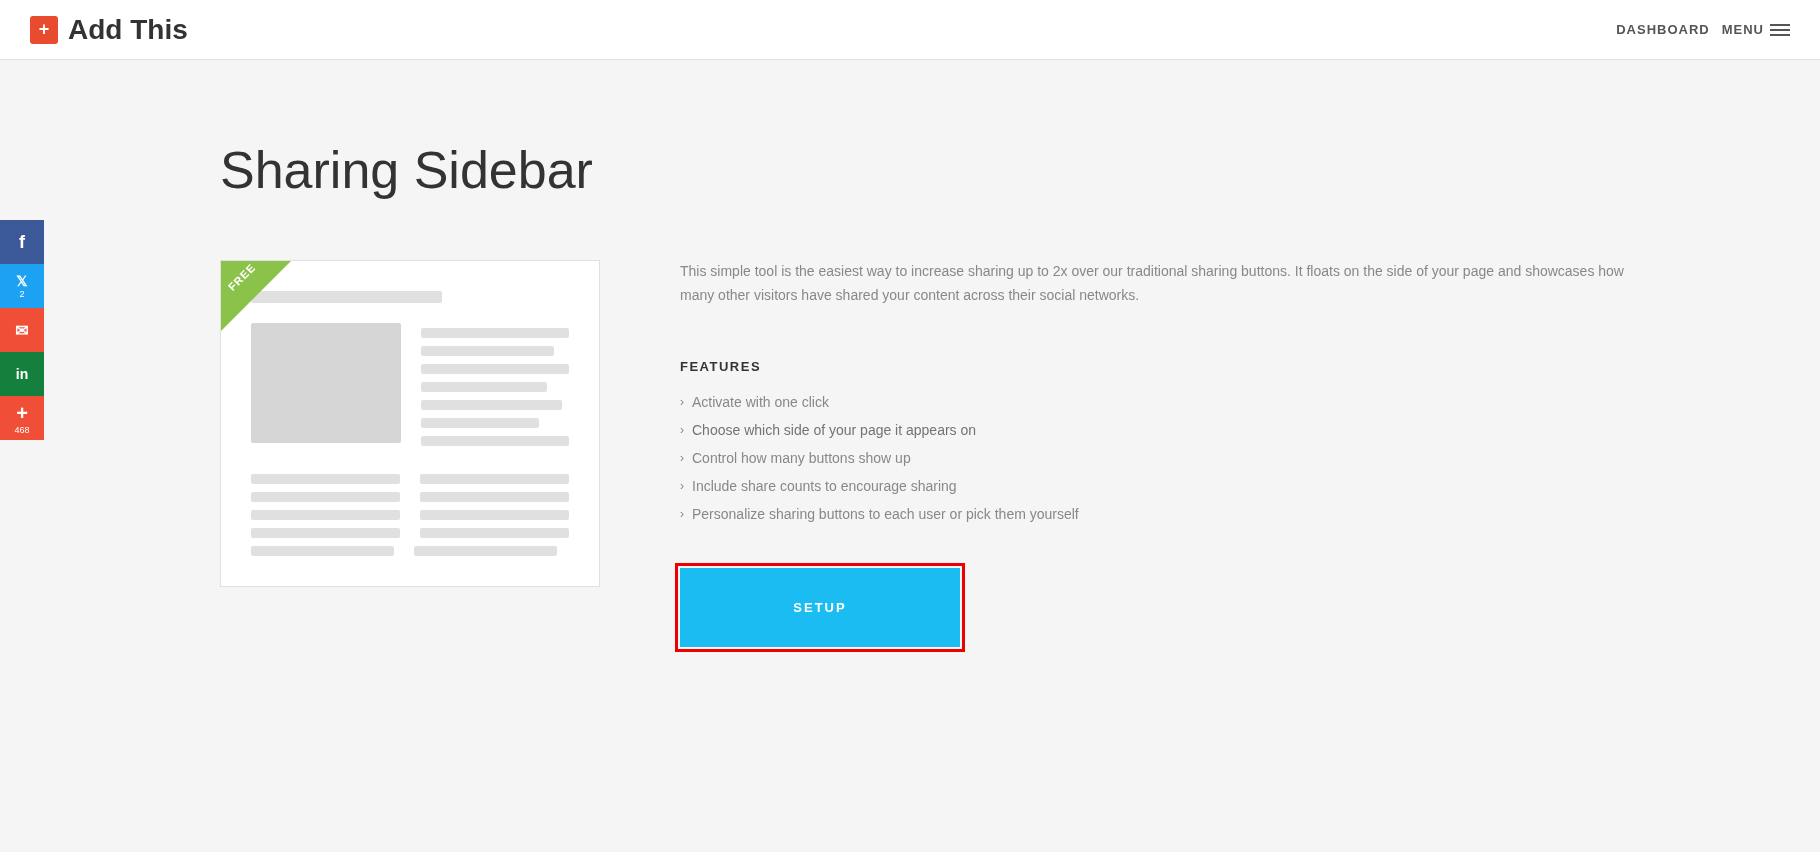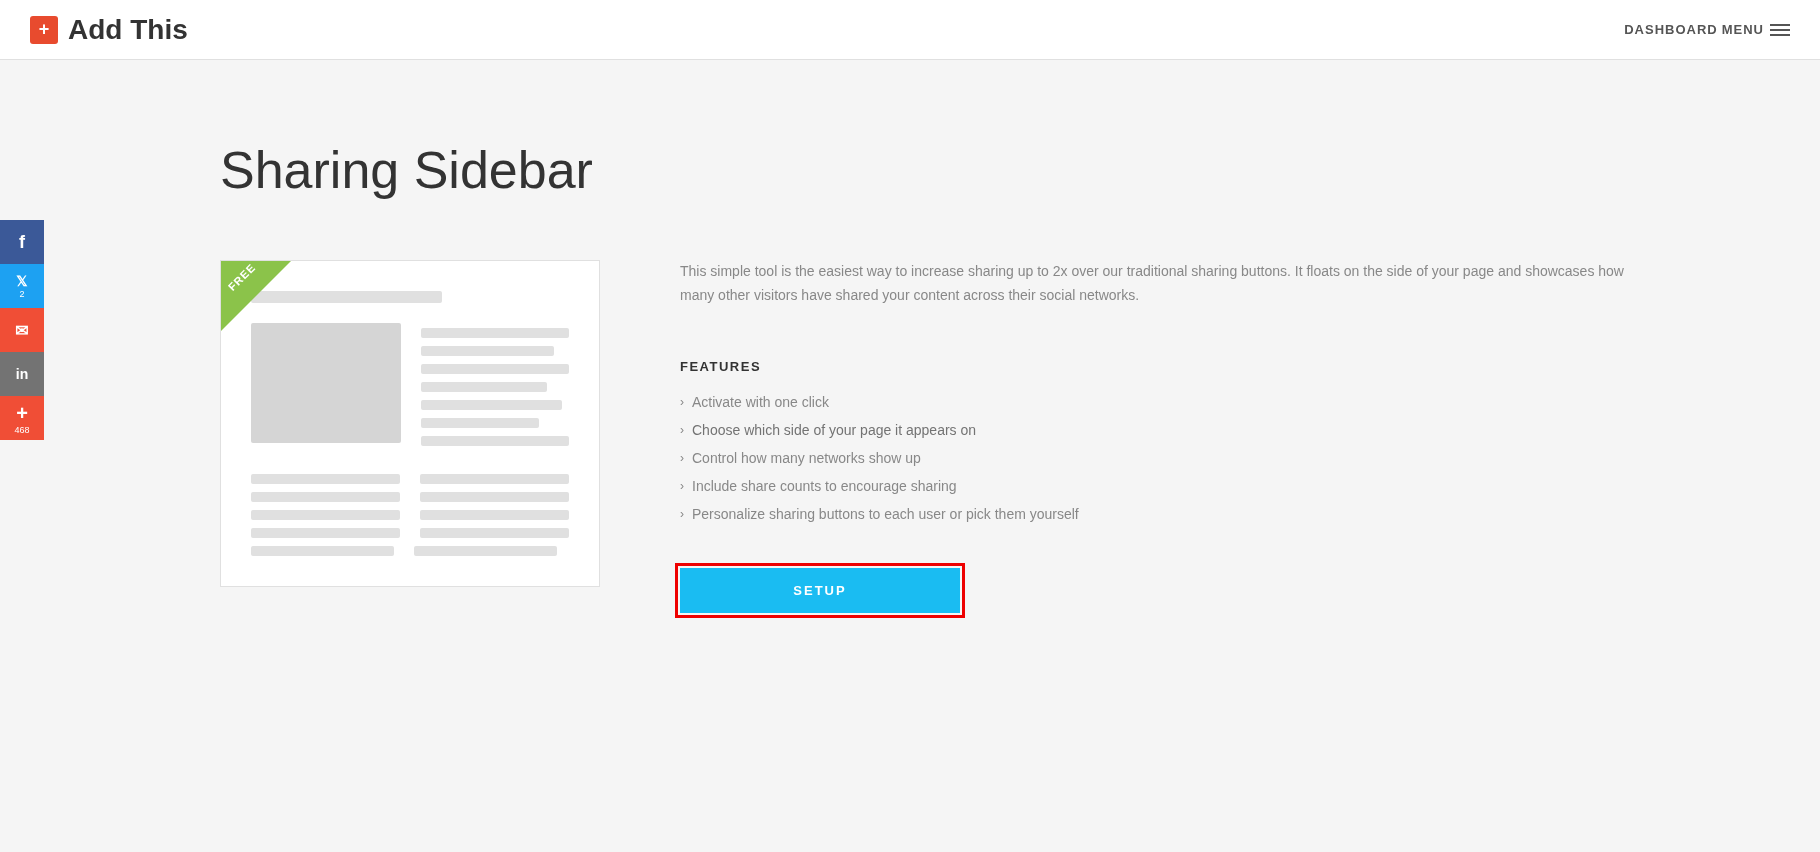--- a/index.html
+++ b/index.html
@@ -40,21 +40,21 @@
       border-radius: 3px;
     }
     .logo-text {
       font-size: 28px;
       font-weight: 600;
       color: #333;
     }
     .header-nav {
       display: flex;
       align-items: center;
-      gap: 4px;
+      gap: 12px;
     }
     .nav-dashboard {
       font-size: 13px;
       font-weight: 700;
       color: #555;
       letter-spacing: 1px;
       text-transform: uppercase;
       cursor: pointer;
     }
     .nav-menu {
@@ -98,21 +98,21 @@
       justify-content: center;
       color: #fff;
       font-size: 16px;
       font-weight: bold;
       cursor: pointer;
       position: relative;
     }
     .social-btn.facebook { background: #3b5998; }
     .social-btn.twitter { background: #1da1f2; }
     .social-btn.email { background: #f04e36; }
-    .social-btn.linkedin { background: #737373; }
+    .social-btn.linkedin { background: #15803d; }
     .social-btn.more { background: #f04e36; font-size: 20px; }
     .social-count {
       font-size: 9px;
       font-weight: normal;
       line-height: 1;
       margin-top: 1px;
     }
 
     
     .main-content {
@@ -241,21 +241,21 @@
       left: -5px;
       right: -5px;
       bottom: -5px;
       border: 3px solid #e00;
       pointer-events: none;
     }
     .setup-btn {
       background: #1abcf2;
       color: #fff;
       border: none;
-      padding: 15px 80px;
+      padding: 32px 80px;
       font-size: 13px;
       font-weight: 700;
       letter-spacing: 2px;
       text-transform: uppercase;
       cursor: pointer;
       display: block;
       width: 280px;
       text-align: center;
     }
   </style>
@@ -357,21 +357,21 @@
         <li>
           <span class="chevron">›</span>
           <span>Activate with one click</span>
         </li>
         <li>
           <span class="chevron">›</span>
           <span class="feature-link">Choose which side of your page it appears on</span>
         </li>
         <li>
           <span class="chevron">›</span>
-          <span>Control how many networks show up</span>
+          <span>Control how many buttons show up</span>
         </li>
         <li>
           <span class="chevron">›</span>
           <span>Include share counts to encourage sharing</span>
         </li>
         <li>
           <span class="chevron">›</span>
           <span>Personalize sharing buttons to each user or pick them yourself</span>
         </li>
       </ul>

